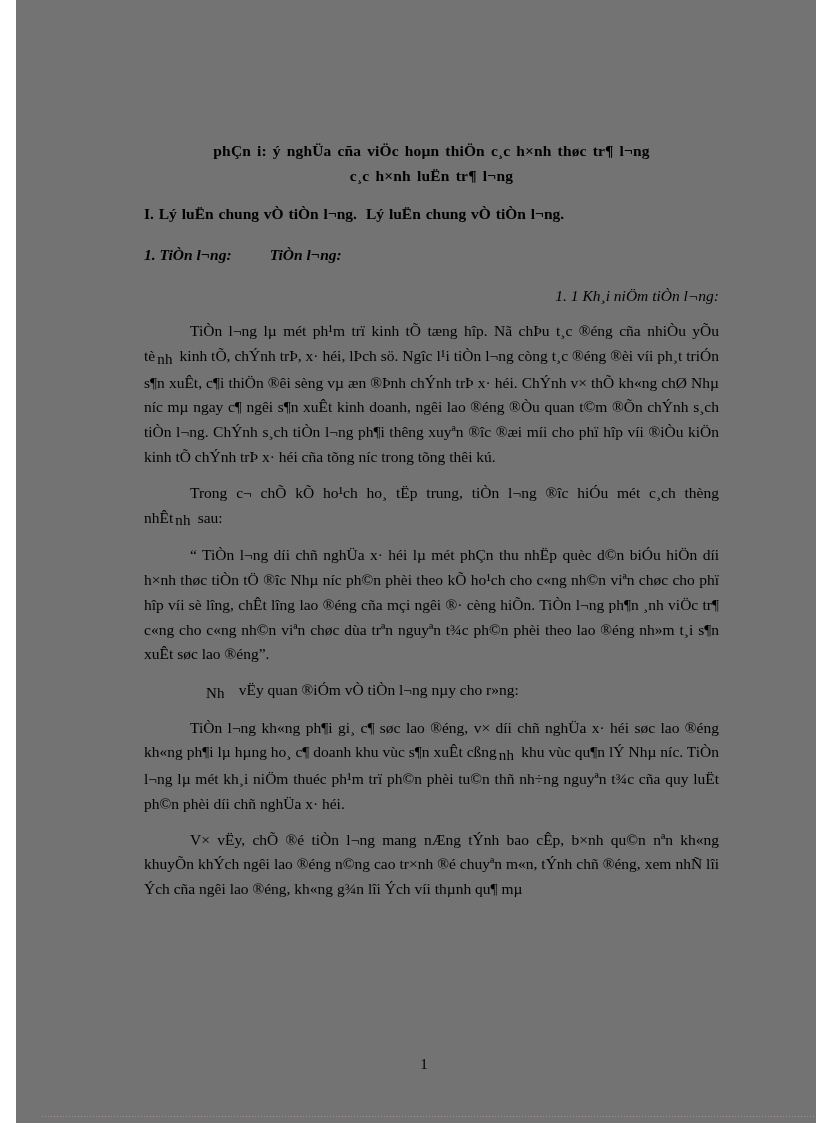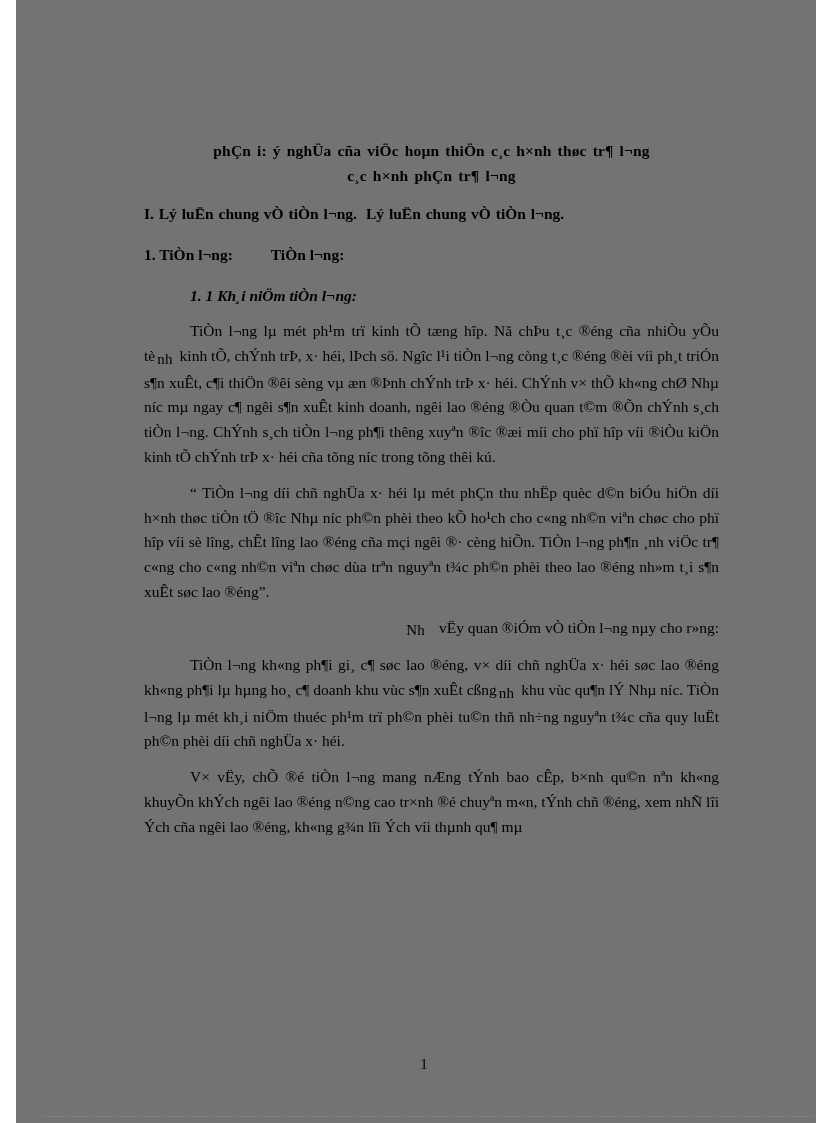--- a/index.html
+++ b/index.html
@@ -52,46 +52,48 @@
   }
   .sec-roman .gap {
     display: inline-block;
     width: 9px;
   }
   .sec-bold {
     font-weight: bold;
     font-size: 15.5px;
     line-height: 1.55;
     margin: 17px 0 0 0;
+    font-style: italic;
   }
   .sec-bold .gap {
     display: inline-block;
     width: 38px;
   }
   .sec-italic {
-    font-weight: bold;
+    font-weight: normal;
     font-style: italic;
     font-size: 15.5px;
     line-height: 1.55;
     margin: 17px 0 0 0;
     padding-left: 46px;
+    text-align: right;
   }
 
   
   .para {
     font-size: 15.5px;
     line-height: 1.6;
     text-align: justify;
     text-justify: inter-word;
     margin: 11px 0 0 0;
     text-indent: 46px;
     hyphens: none;
   }
   .para.nojust {
-    text-align: right;
+    text-align: left;
   }
   .para.indent-wide {
     text-indent: 62px;
   }
   
   .art {
     font-size: 15px;
     vertical-align: -0.17em;
     letter-spacing: 0.2px;
     padding: 0 7px 0 2px;
@@ -127,37 +129,40 @@
   }
 </style>
 </head>
 <body>
 
 <div class="page">
   <div class="content">
 
     <h1 class="doc-title">
       <span>phÇn i: ý nghÜa cña viÖc hoµn thiÖn c¸c h×nh thøc tr¶ l­¬ng</span>
-      <span class="line2">c¸c h×nh phÇn tr¶ l¬ng</span>
+      <span class="line2">c¸c h×nh luËn tr¶ l¬ng</span>
     </h1>
 
     <p class="sec-roman">
       <span>I. Lý luËn chung vÒ tiÒn l­¬ng.</span><span class="gap"></span><span>Lý luËn chung vÒ tiÒn l¬ng.</span>
     </p>
 
     <p class="sec-bold">
       <span>1. TiÒn l­¬ng:</span><span class="gap"></span><span>TiÒn l¬ng:</span>
     </p>
 
     <p class="sec-italic">1. 1 Kh¸i niÖm tiÒn l­¬ng:</p>
 
     <p class="para">
       <span>TiÒn l­¬ng lµ mét ph¹m trï kinh tÕ tæng hîp. Nã chÞu t¸c ®éng cña nhiÒu yÕu tè</span><span class="art">nh</span><span>kinh tÕ, chÝnh trÞ, x· héi, lÞch sö. Ng­îc l¹i tiÒn l­¬ng còng t¸c ®éng ®èi víi ph¸t triÓn s¶n xuÊt, c¶i thiÖn ®êi sèng vµ æn ®Þnh chÝnh trÞ x· héi. ChÝnh v× thÕ kh«ng chØ Nhµ n­íc mµ ngay c¶ ng­êi s¶n xuÊt kinh doanh, ng­êi lao ®éng ®Òu quan t©m ®Õn chÝnh s¸ch tiÒn l­¬ng. ChÝnh s¸ch tiÒn l­¬ng ph¶i th­êng xuyªn ®­îc ®æi míi cho phï hîp víi ®iÒu kiÖn kinh tÕ chÝnh trÞ x· héi cña tõng n­íc trong tõng thêi kú.</span>
     </p>
 
+    <p class="para">
+      <span>Trong c¬ chÕ kÕ ho¹ch ho¸ tËp trung, tiÒn l­¬ng ®­îc hiÓu mét c¸ch thèng nhÊt</span><span class="art">nh</span><span>sau:</span>
+    </p>
 
     <p class="para">
       <span>“ TiÒn l­¬ng d­íi chñ nghÜa x· héi lµ mét phÇn thu nhËp quèc d©n biÓu hiÖn d­íi h×nh thøc tiÒn tÖ ®­îc Nhµ n­íc ph©n phèi theo kÕ ho¹ch cho c«ng nh©n viªn chøc cho phï hîp víi sè l­îng, chÊt l­îng lao ®éng cña mçi ng­êi ®· cèng hiÕn. TiÒn l­¬ng ph¶n ¸nh viÖc tr¶ c«ng cho c«ng nh©n viªn chøc dùa trªn nguyªn t¾c ph©n phèi theo lao ®éng nh»m t¸i s¶n xuÊt søc lao ®éng”.</span>
     </p>
 
     <p class="para nojust indent-wide">
       <span class="art art-lead">Nh</span><span>vËy quan ®iÓm vÒ tiÒn l­¬ng nµy cho r»ng:</span>
     </p>
 
     <p class="para">

